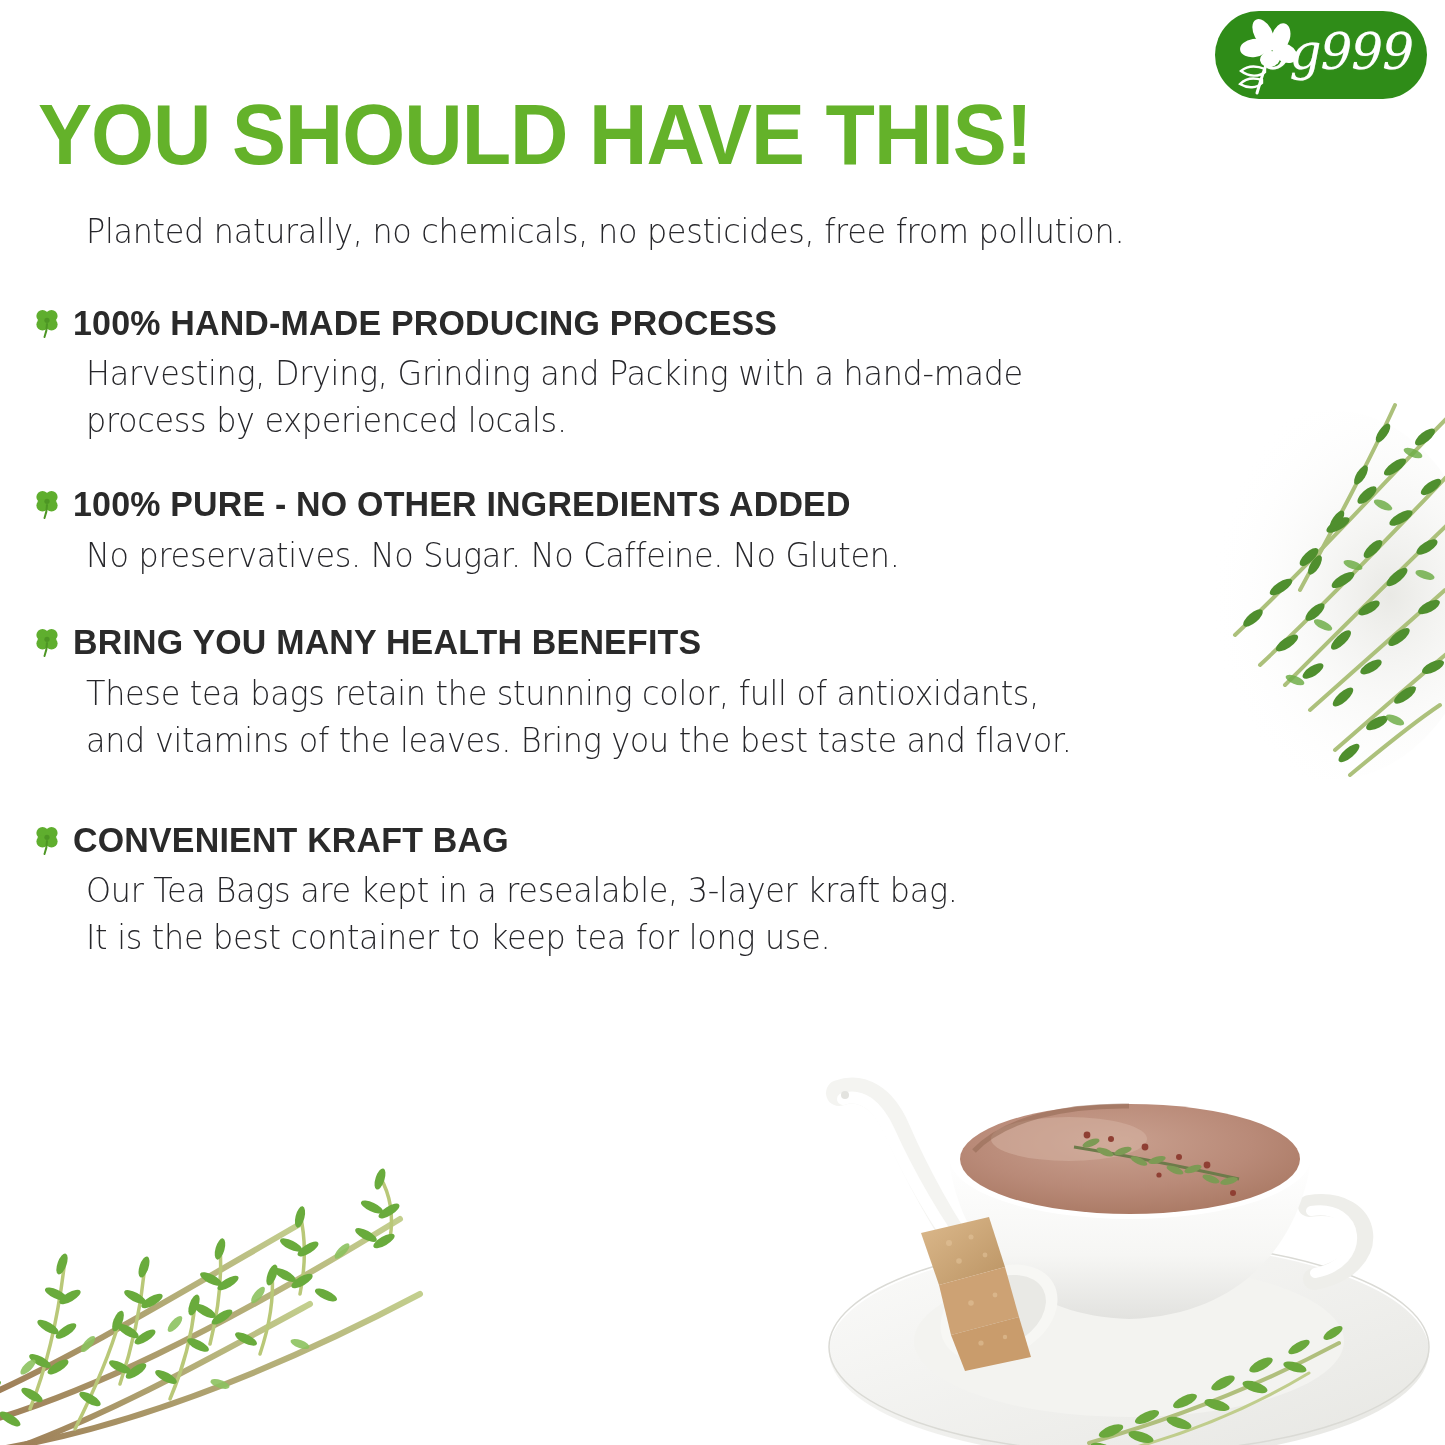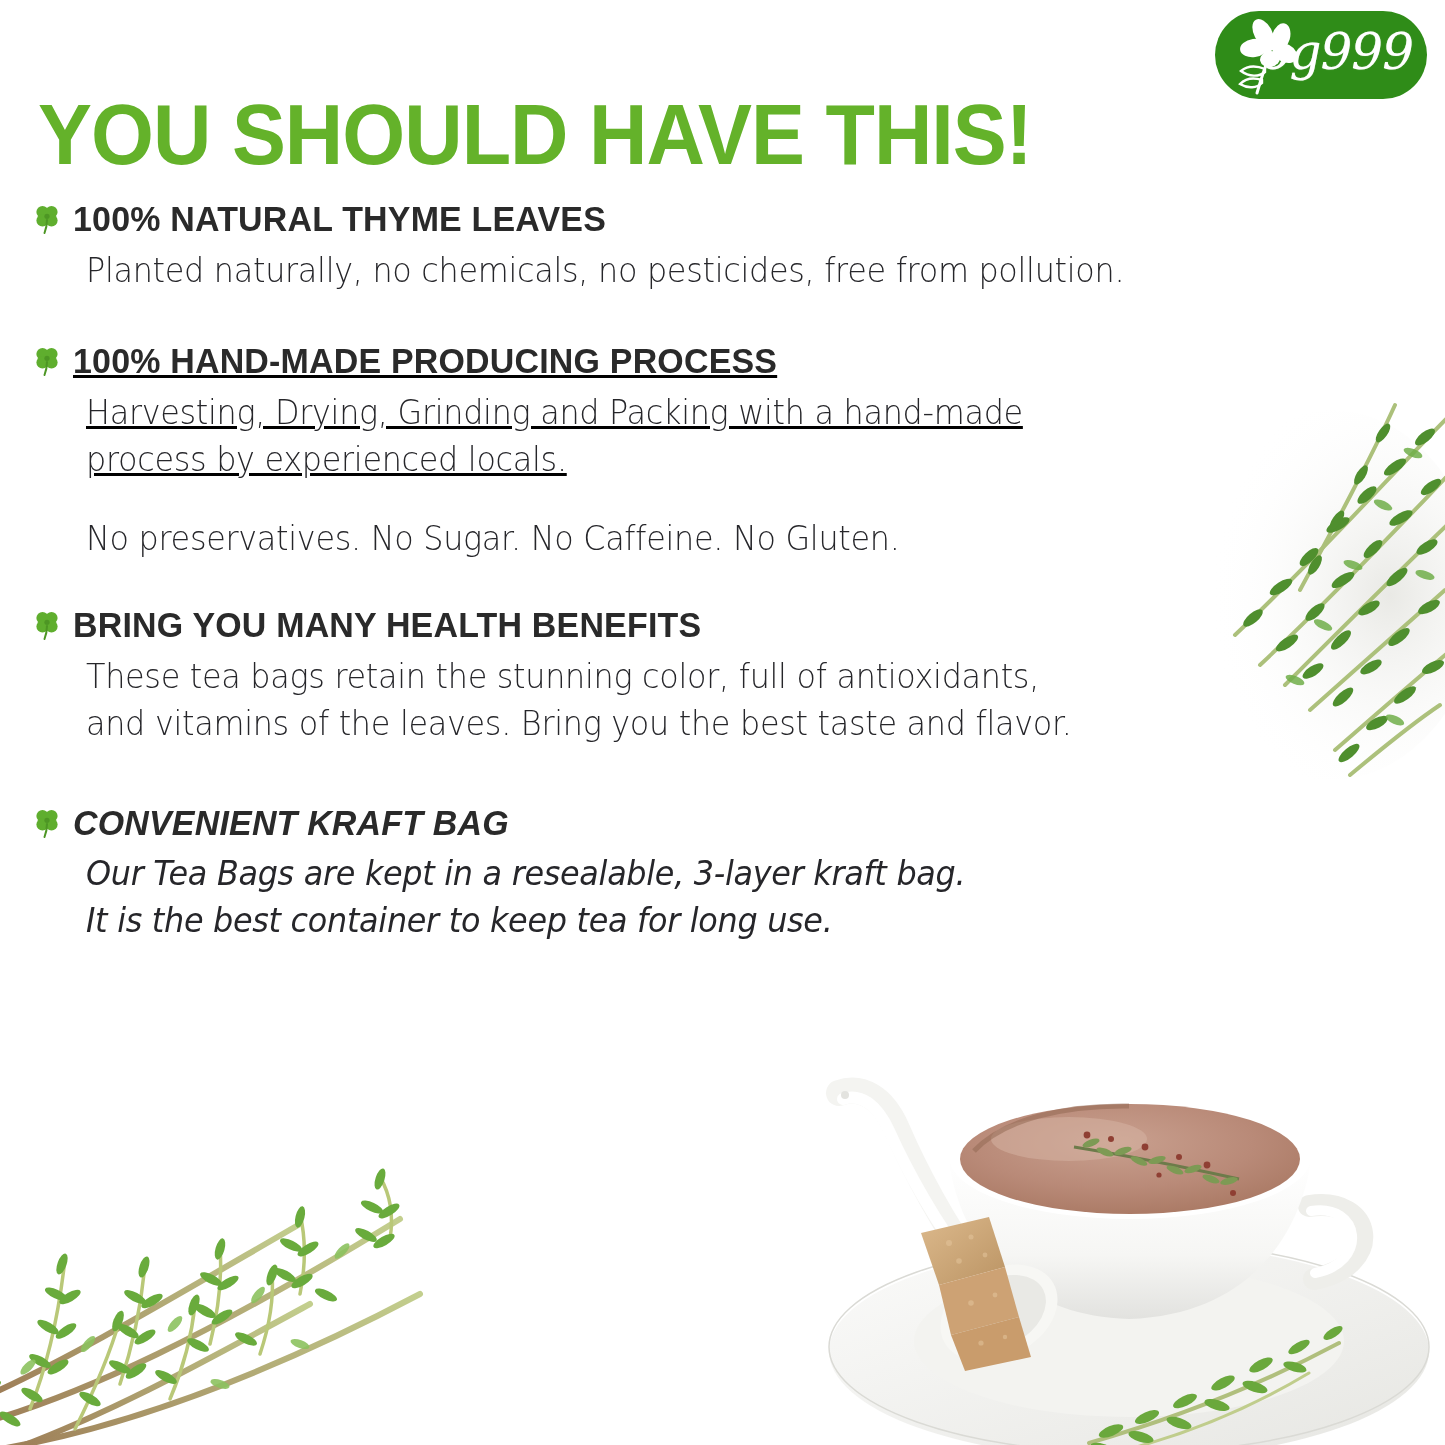--- a/index.html
+++ b/index.html
@@ -72,21 +72,21 @@
 
   
   .features {
     position:absolute;
     left:34px;
     top:200px;
     width:1340px;
     z-index:30;
   }
   .feature { position:relative; margin-bottom:22px; }
-  .feature:last-child { margin-bottom:12px;font-style:italic; }
+  .feature:last-child { margin-bottom:12px; }
 
   .f-head {
     display:flex;
     align-items:flex-start;
     gap:13px;
   }
   .clover {
     flex:0 0 auto;
     width:26px;
     height:30px;
@@ -112,21 +112,21 @@
     font-size:33px;
     line-height:1.42;
     letter-spacing:-0.3px;
     transform:scaleX(0.965);
     transform-origin:left center;
   }
   .f-body span { display:block; white-space:nowrap; }
 
   
   .f1 { margin-bottom:48px; }
-  .f2 { margin-bottom:32px;text-decoration:underline; }
+  .f2 { margin-bottom:40px; }
   .f3 { margin-bottom:44px; }
   .f4 { margin-bottom:56px; }
 
   
   .photo { position:absolute; z-index:10; pointer-events:none; }
   #thyme-right  { right:-10px; top:375px;  width:360px; height:420px; }
   #thyme-left   { left:-30px;  bottom:-14px; width:500px; height:360px; }
   #teacup       { right:-4px;  bottom:-6px;  width:650px; height:400px; }
 </style>
 </head>
@@ -149,33 +149,20 @@
       <path d="M33 63 C24 60 16 62 11 67 C19 72 28 71 33 66 Z" fill="none" stroke="#ffffff" stroke-width="2.4"></path>
     </svg>
     <span class="logo-text">og999</span>
   </div>
 
   <div class="headline">YOU SHOULD HAVE THIS!</div>
 
   <div class="features">
 
     <div class="feature f1">
-      <div class="f-head">
-        <svg class="clover" viewBox="0 0 26 30">
-          <g fill="#5fae2e">
-            <circle cx="8.5" cy="8" r="6.1"></circle>
-              <circle cx="17.5" cy="8" r="6.1"></circle>
-            <circle cx="8.5" cy="16.5" r="6.1"></circle>
-              <circle cx="17.5" cy="16.5" r="6.1"></circle>
-          </g>
-          <circle cx="13" cy="12.3" r="2.6" fill="#4d9624"></circle>
-          <path d="M13 16 C13 21 12 25 10.5 29" stroke="#4d9624" stroke-width="2" fill="none" stroke-linecap="round"></path>
-        </svg>
-        <div class="f-title">100% NATURAL THYME LEAVES</div>
-      </div>
       <div class="f-body">
         <span>Planted naturally, no chemicals, no pesticides, free from pollution.</span>
       </div>
     </div>
 
     <div class="feature f2">
       <div class="f-head">
         <svg class="clover" viewBox="0 0 26 30">
           <g fill="#5fae2e">
             <circle cx="8.5" cy="8" r="6.1"></circle>
@@ -188,20 +175,33 @@
         </svg>
         <div class="f-title">100% HAND-MADE PRODUCING PROCESS</div>
       </div>
       <div class="f-body">
         <span>Harvesting, Drying, Grinding and Packing with a hand-made</span>
         <span>process by experienced locals.</span>
       </div>
     </div>
 
     <div class="feature f3">
+      <div class="f-head">
+        <svg class="clover" viewBox="0 0 26 30">
+          <g fill="#5fae2e">
+            <circle cx="8.5" cy="8" r="6.1"></circle>
+              <circle cx="17.5" cy="8" r="6.1"></circle>
+            <circle cx="8.5" cy="16.5" r="6.1"></circle>
+              <circle cx="17.5" cy="16.5" r="6.1"></circle>
+          </g>
+          <circle cx="13" cy="12.3" r="2.6" fill="#4d9624"></circle>
+          <path d="M13 16 C13 21 12 25 10.5 29" stroke="#4d9624" stroke-width="2" fill="none" stroke-linecap="round"></path>
+        </svg>
+        <div class="f-title">100% PURE - NO OTHER INGREDIENTS ADDED</div>
+      </div>
       <div class="f-body">
         <span>No preservatives. No Sugar. No Caffeine. No Gluten.</span>
       </div>
     </div>
 
     <div class="feature f4">
       <div class="f-head">
         <svg class="clover" viewBox="0 0 26 30">
           <g fill="#5fae2e">
             <circle cx="8.5" cy="8" r="6.1"></circle>

